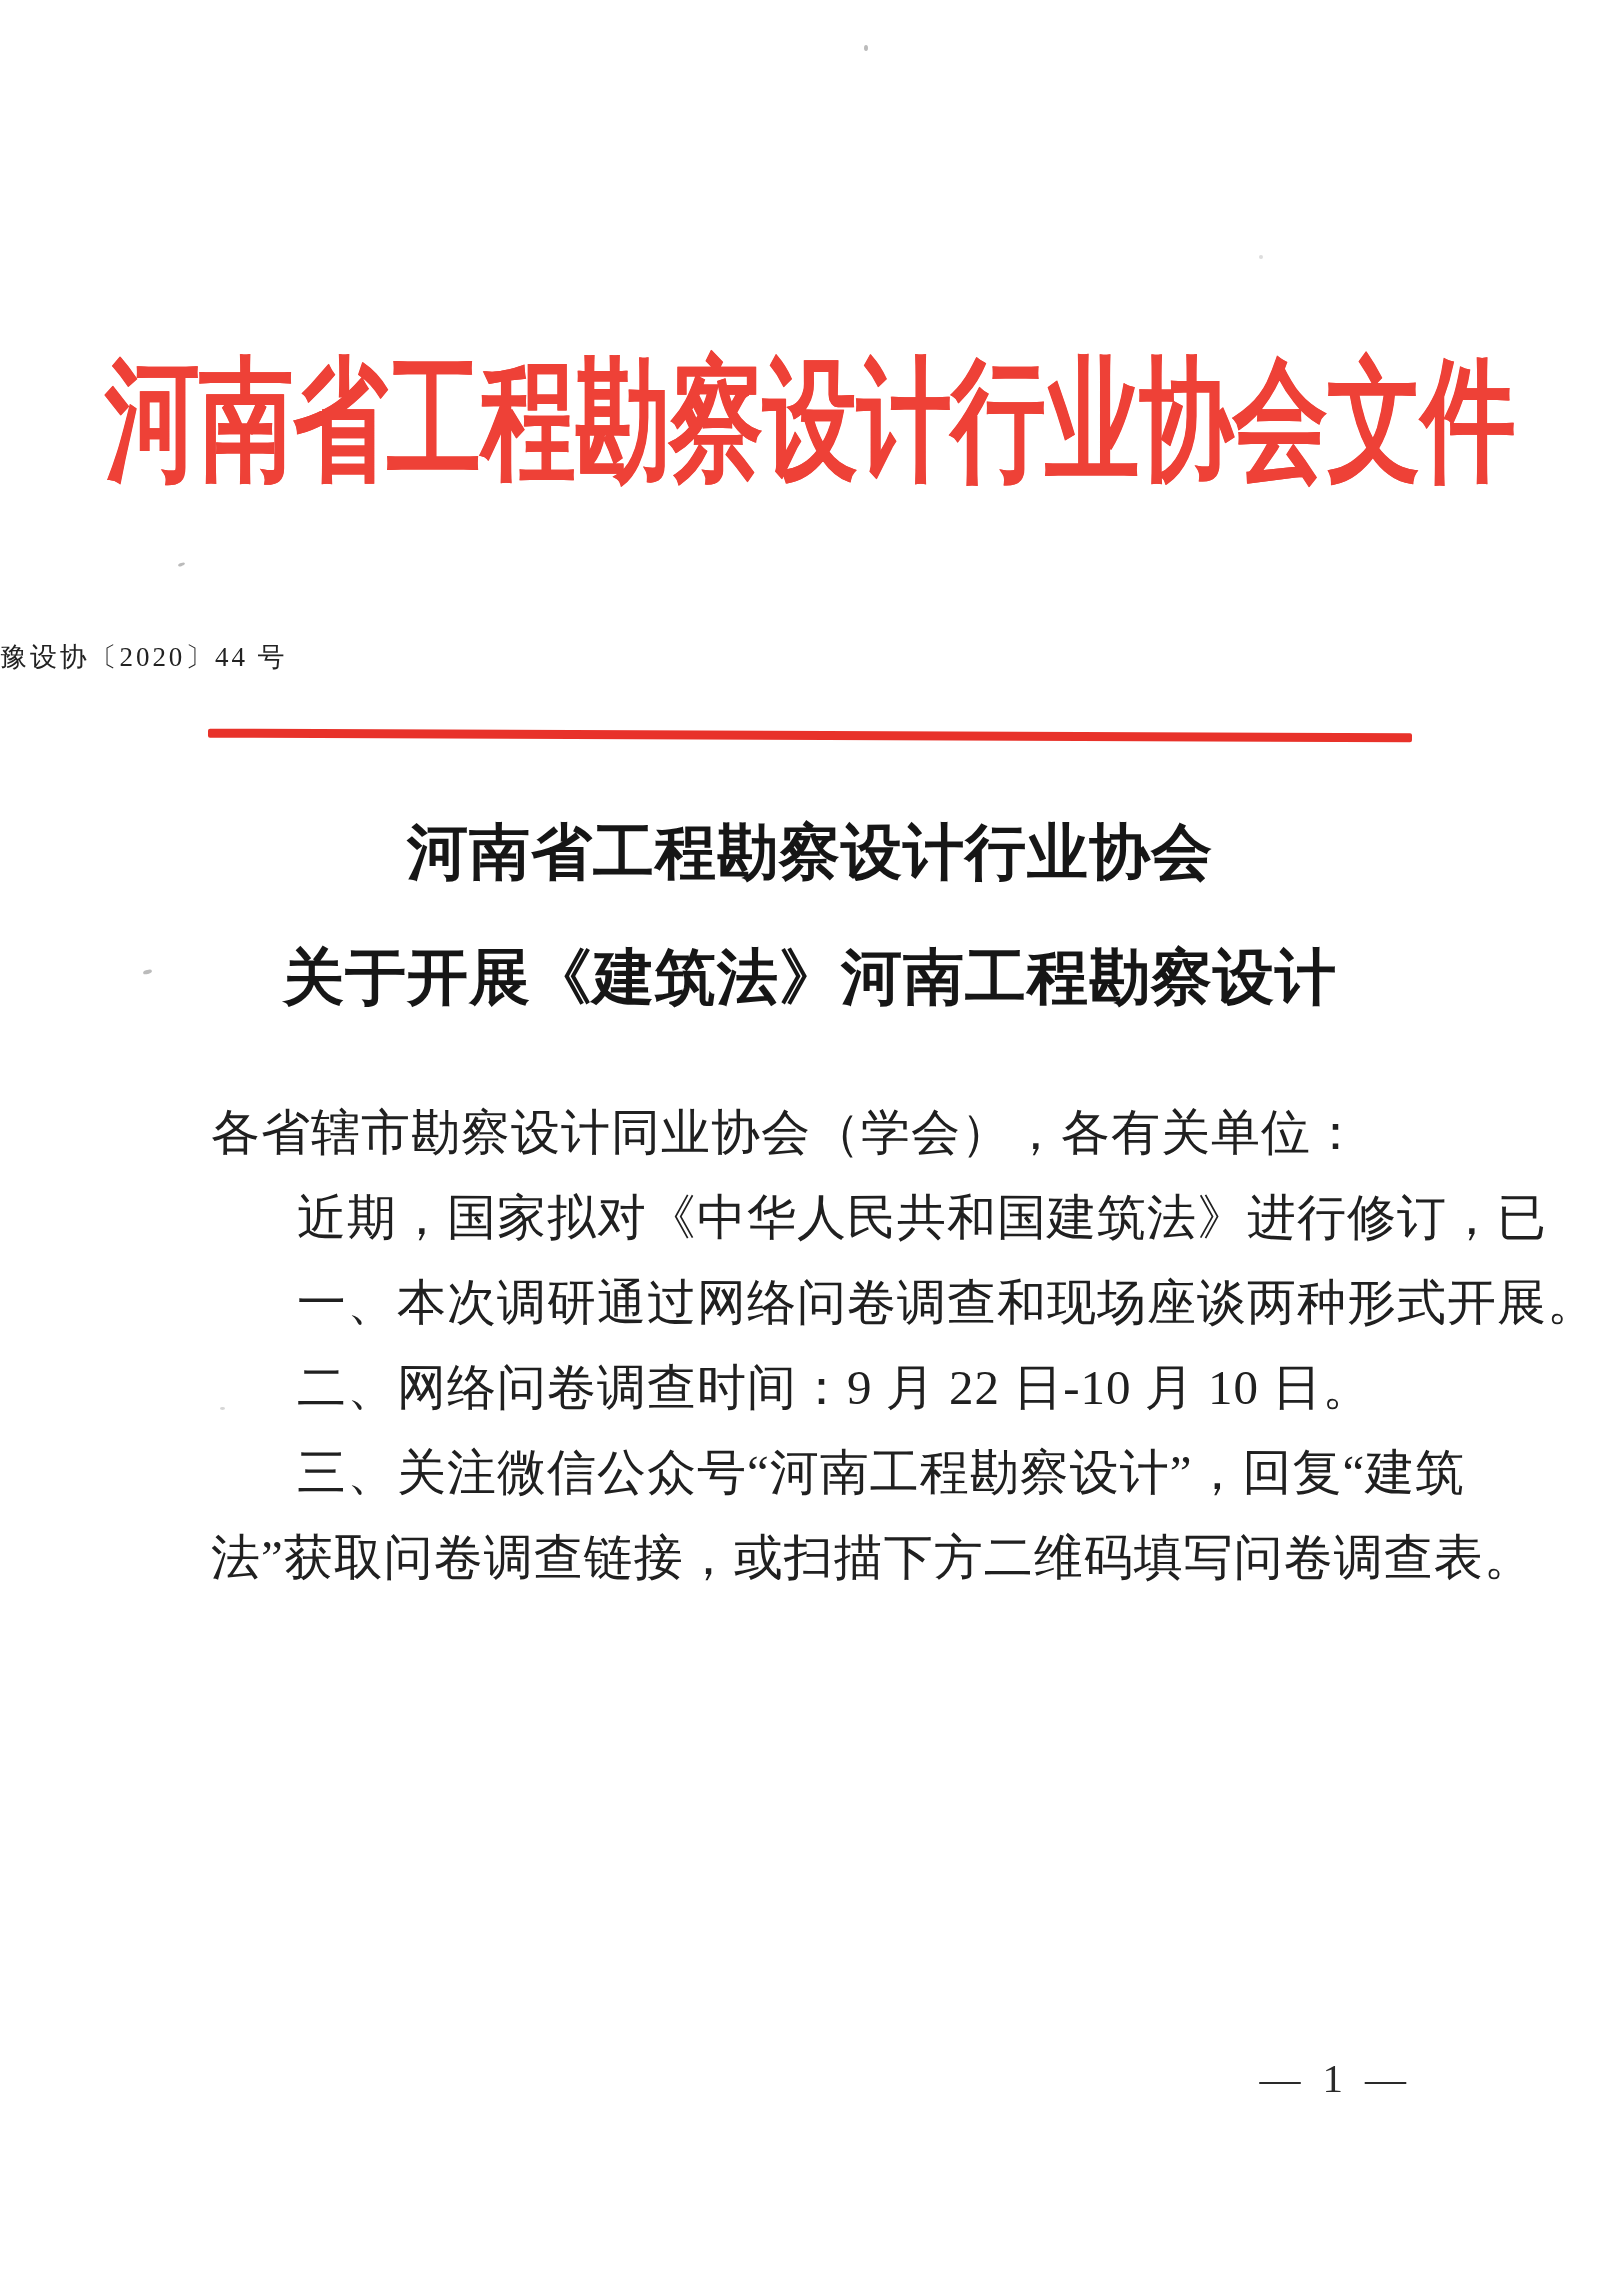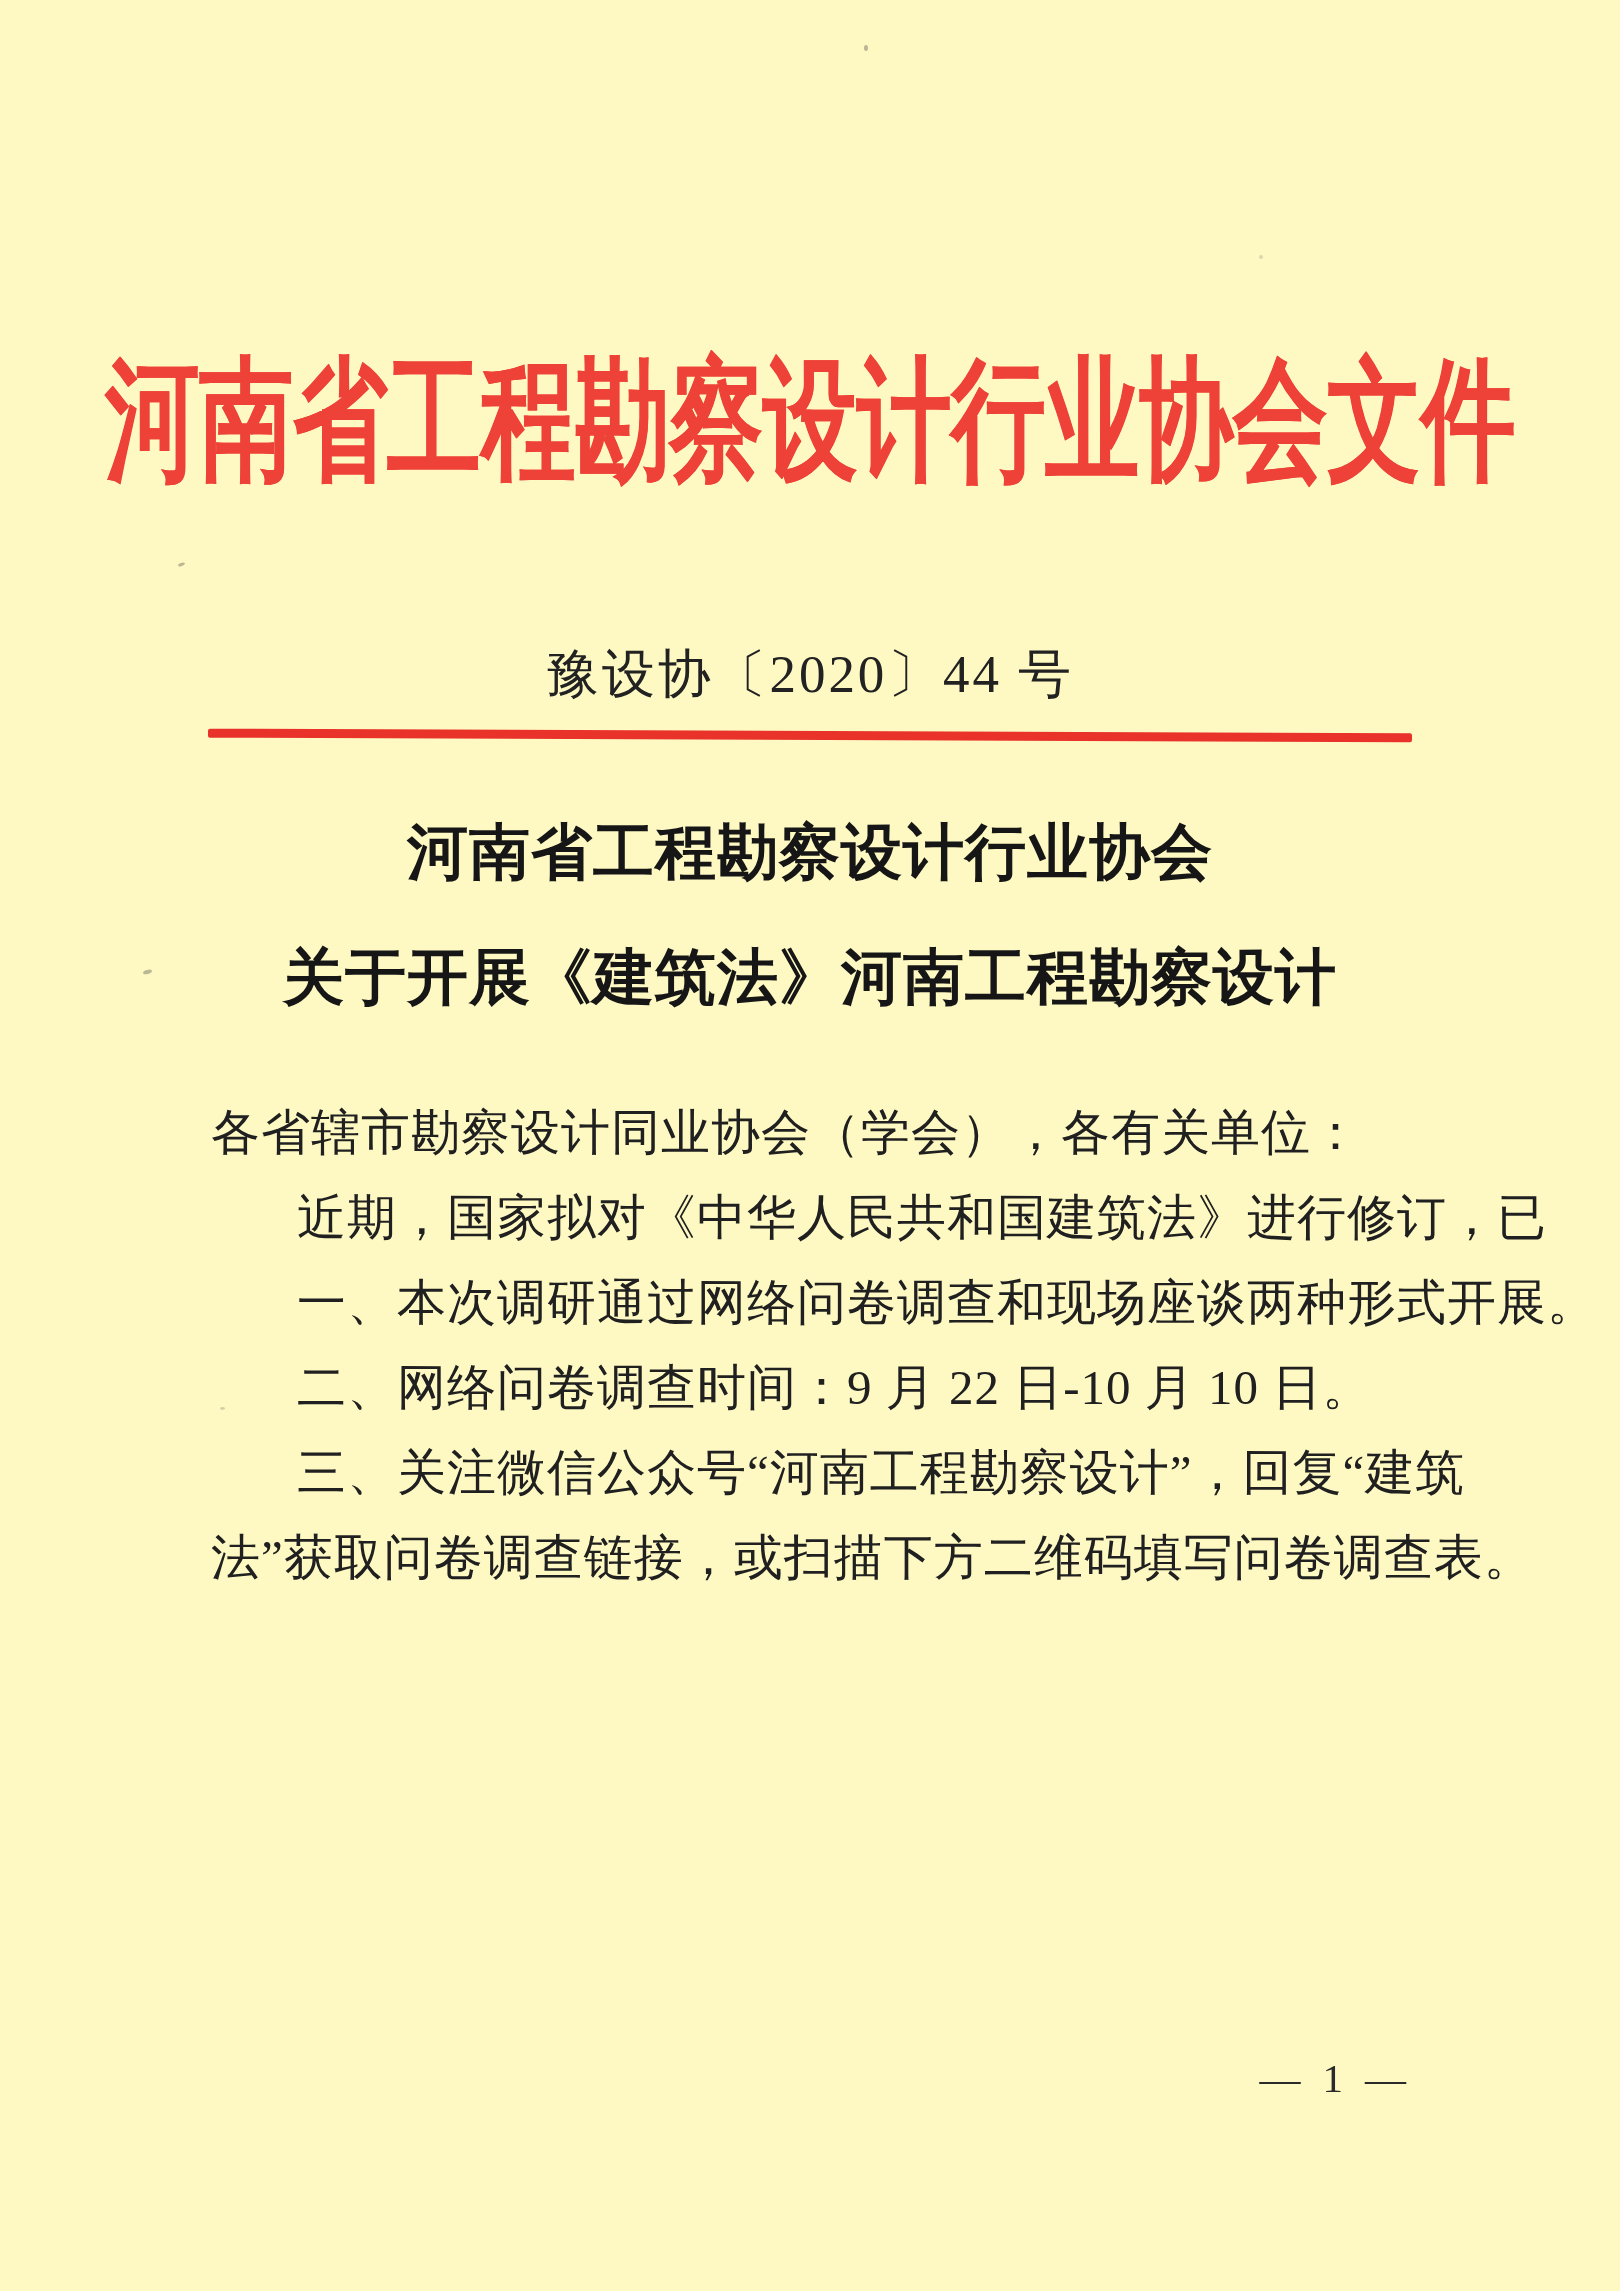--- a/index.html
+++ b/index.html
@@ -5,21 +5,21 @@
   html, body {
     margin: 0;
     padding: 0;
     background: #e9e9e9;
   }
   .page {
     position: relative;
     width: 1620px;
     height: 2292px;
     margin: 0 auto;
-    background: #fef9c3;
+    background: #ffffff;
     overflow: hidden;
     font-family: "Liberation Serif", "DejaVu Serif", serif;
     color: #1c1c1c;
   }
 
   
   .letterhead {
     position: absolute;
     top: 331px;
     left: 0;
@@ -34,22 +34,21 @@
     white-space: nowrap;
     text-shadow: 0.5px 0 0 var(--red, #ee4137);
   }
 
   
   .doc-number {
     position: absolute;
     top: 639px;
     left: 0;
     width: 100%;
-    text-align: center;
-    font-size: 53px;
+    font-size: 27px;
     letter-spacing: 2.9px;
     color: #222;
   }
 
   
   .red-rule {
     position: absolute;
     top: 731px;
     left: 208px;
     width: 1204px;

